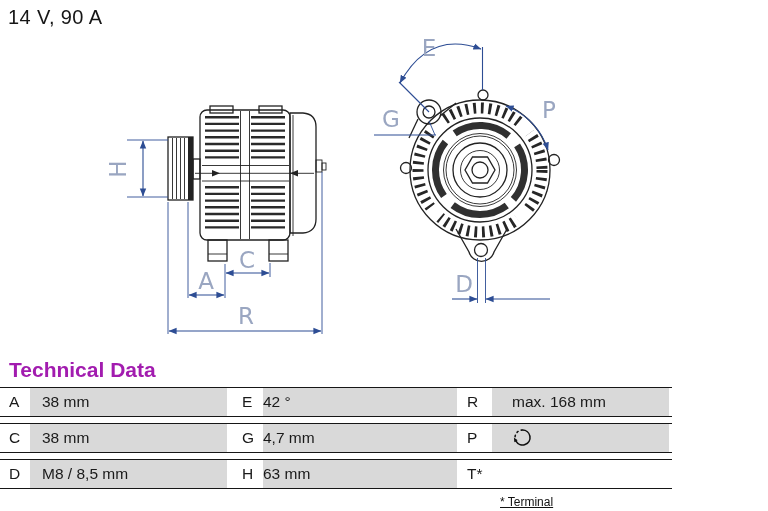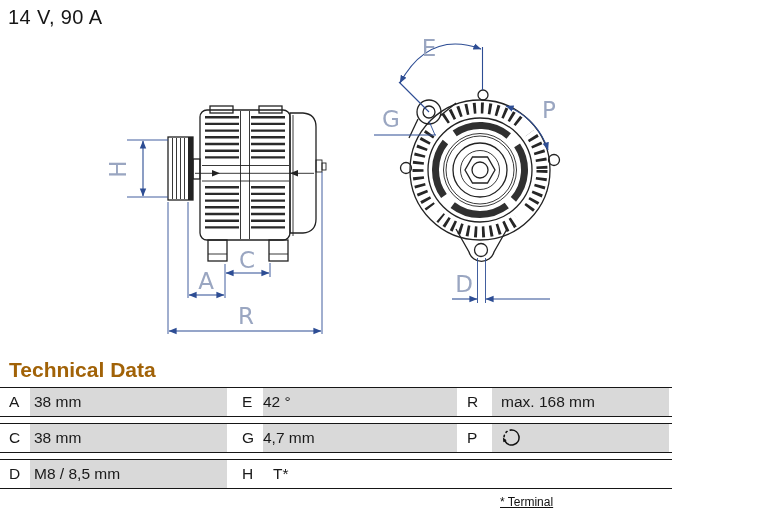--- a/index.html
+++ b/index.html
@@ -16,32 +16,32 @@
   .slotring{stroke:#262626;stroke-width:11;fill:none;stroke-dasharray:2.8 4.9;}
   .blockring{stroke:#303030;stroke-width:7;fill:none;stroke-dasharray:58 12.7;}
   .whitepatch{stroke:#fff;stroke-width:13;fill:none;stroke-dasharray:14 83.4;}
   .dim{stroke:var(--dim_blue);fill:none;stroke-width:1.1;}
   .ext{stroke:var(--dim_blue);fill:none;stroke-width:.9;}
   .dimlabel{fill:var(--dim_label);font-family:"DejaVu Sans",sans-serif;font-size:23px;}
   .pinlabel{fill:#0d0d0d;font-family:"Liberation Sans",sans-serif;font-size:15px;font-weight:bold;}
 
   
   .tech{position:absolute;left:0;top:358px;right:0;}
-  .tech-title{font-weight:bold;font-size:21px;line-height:24px;margin:0 0 5px 9px;color:#a16207;}
+  .tech-title{font-weight:bold;font-size:21px;line-height:24px;margin:0 0 5px 9px;color:#a21caf;}
   .trow{display:flex;height:30px;box-sizing:border-box;border-top:1.5px solid #161616;
         border-bottom:1.5px solid #161616;margin-bottom:6px;font-size:15.5px;line-height:27px;}
   .trow>div{box-sizing:border-box;height:100%;}
   .k{background:#fff;}
   .v{background:var(--table_gray);}
   .k1{width:30px;padding-left:9px;}
-  .v1{width:197px;padding-left:4px;}
+  .v1{width:197px;padding-left:12px;}
   .k2{width:36px;padding-left:15px;}
   .v2{width:194px;}
   .k3{width:35px;padding-left:10px;}
-  .v3{flex:1;padding-left:9px;margin-right:3px;}
+  .v3{flex:1;padding-left:20px;margin-right:3px;}
   .rot-icon{vertical-align:-6px;}
   .footnote{margin-left:500px;margin-top:1px;font-size:12px;color:#111;text-decoration:underline;}
 </style>
 </head>
 <body>
 
 <div class="page">
 
   <div class="rating">14 V, 90 A</div>
 
@@ -199,19 +199,20 @@
           <path d="M4,15.2 A7.5,7.5 0 0 1 10.5,4" fill="none" stroke="#111" stroke-width="1.6" stroke-dasharray="1.3 3.4" stroke-linecap="round"></path>
           <polygon points="1.9,11.6 5.6,14.3 2.35,16.2" fill="#111"></polygon>
         </svg>
       </div>
     </div>
 
     <div class="trow">
       <div class="k k1">D</div>
       <div class="v v1">M8 / 8,5 mm</div>
       <div class="k k2">H</div>
+      <div class="v v2">63 mm</div>
       <div class="k k3">T*</div>
     </div>
 
     <div class="footnote">* Terminal</div>
   </div>
 
 </div>
 
 </body></html>

